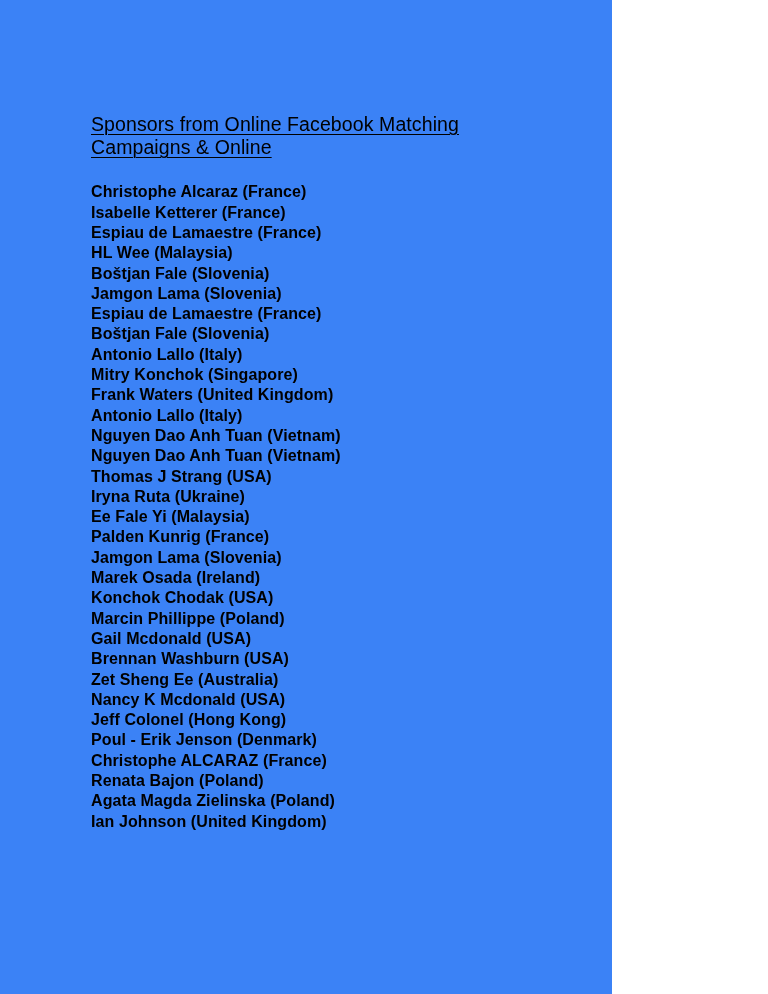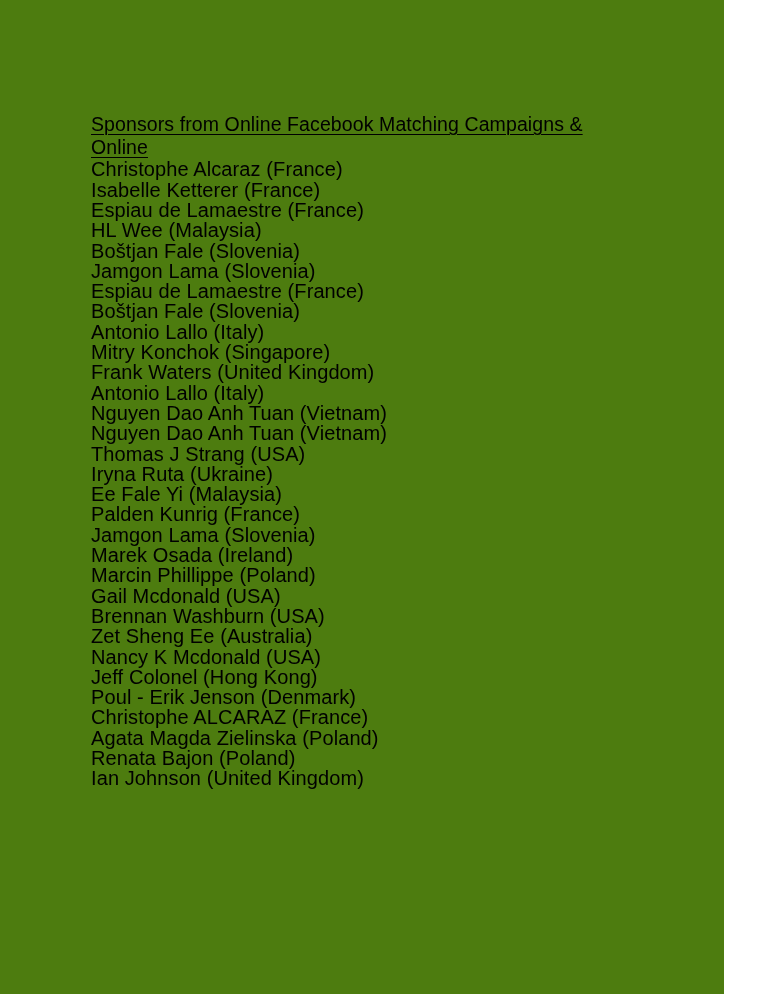--- a/index.html
+++ b/index.html
@@ -2,23 +2,23 @@
 <html><head>
 <meta charset="utf-8">
 <style>
   html, body {
     margin: 0;
     padding: 0;
     background: #ffffff;
   }
   .page {
     position: relative;
-    width: 724px;
+    width: 612px;
     height: 994px;
-    background: #4d7c0f;
+    background: #3b82f6;
     color: #000000;
     font-family: "Liberation Sans", sans-serif;
     overflow: hidden;
     box-sizing: border-box;
     padding: 113px 100px 0 91px;
   }
   .doc-title {
     margin: 0;
     font-size: 19.5px;
     font-weight: normal;
@@ -27,23 +27,25 @@
     text-decoration-thickness: 1.4px;
     text-underline-offset: 3px;
     letter-spacing: 0.1px;
   }
   .doc-title sup {
     font-size: 0.6em;
     line-height: 0;
     vertical-align: super;
   }
   .sponsor-list {
-    font-size: 20px;
+    margin-top: 23px;
+    font-size: 16px;
     line-height: 20.3px;
     letter-spacing: 0.1px;
+    font-weight: bold;
   }
   .sponsor-list .line {
     white-space: pre;
   }
 </style>
 </head>
 <body>
 
 <div class="page">
 
@@ -65,26 +67,27 @@
       <div class="line">Frank Waters (United Kingdom)</div>
       <div class="line">Antonio Lallo (Italy)</div>
       <div class="line">Nguyen Dao Anh Tuan (Vietnam)</div>
       <div class="line">Nguyen Dao Anh Tuan (Vietnam)</div>
       <div class="line">Thomas J Strang (USA)</div>
       <div class="line">Iryna Ruta (Ukraine)</div>
       <div class="line">Ee Fale Yi (Malaysia)</div>
       <div class="line">Palden Kunrig (France)</div>
       <div class="line">Jamgon Lama (Slovenia)</div>
       <div class="line">Marek Osada (Ireland)</div>
+      <div class="line">Konchok Chodak (USA)</div>
       <div class="line">Marcin Phillippe (Poland)</div>
       <div class="line">Gail Mcdonald (USA)</div>
       <div class="line">Brennan Washburn (USA)</div>
       <div class="line">Zet Sheng Ee (Australia)</div>
       <div class="line">Nancy K Mcdonald (USA)</div>
       <div class="line">Jeff Colonel (Hong Kong)</div>
       <div class="line">Poul - Erik Jenson (Denmark)</div>
       <div class="line">Christophe ALCARAZ (France)</div>
+      <div class="line">Renata Bajon (Poland)</div>
       <div class="line">Agata Magda Zielinska (Poland)</div>
-      <div class="line">Renata Bajon (Poland)</div>
       <div class="line">Ian Johnson (United Kingdom)</div>
     </div>
 
 </div>
 
 </body></html>

